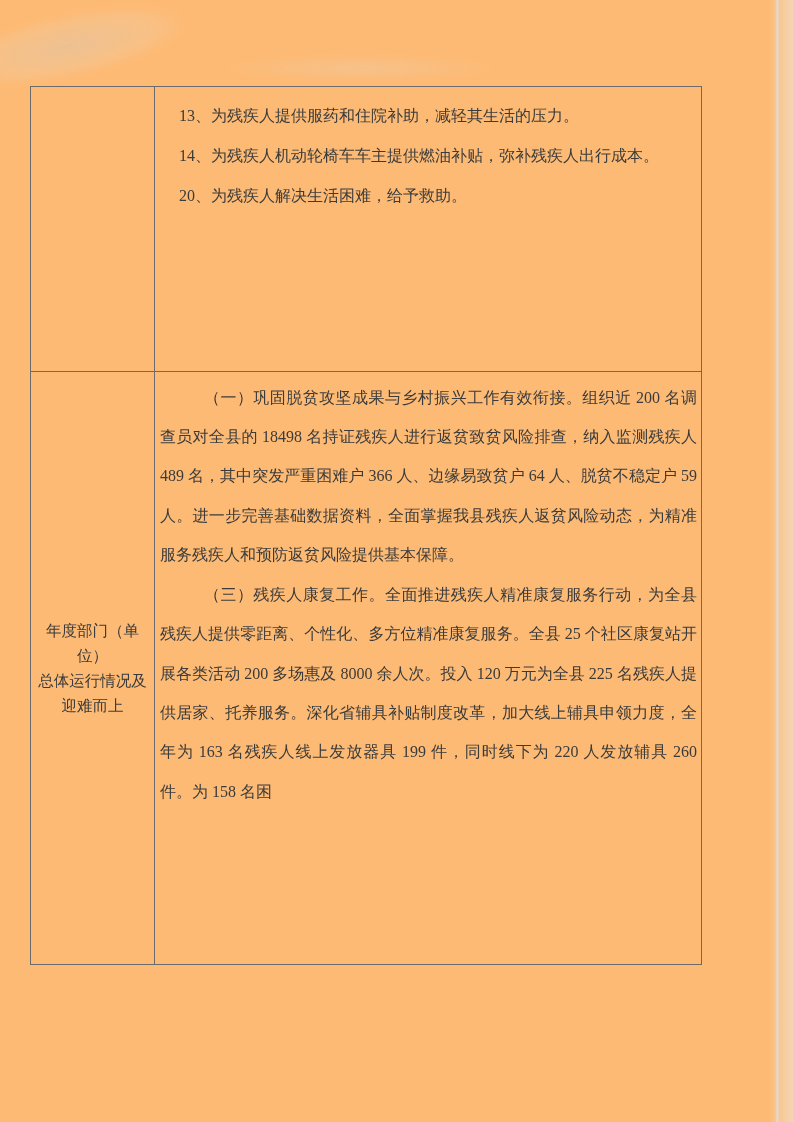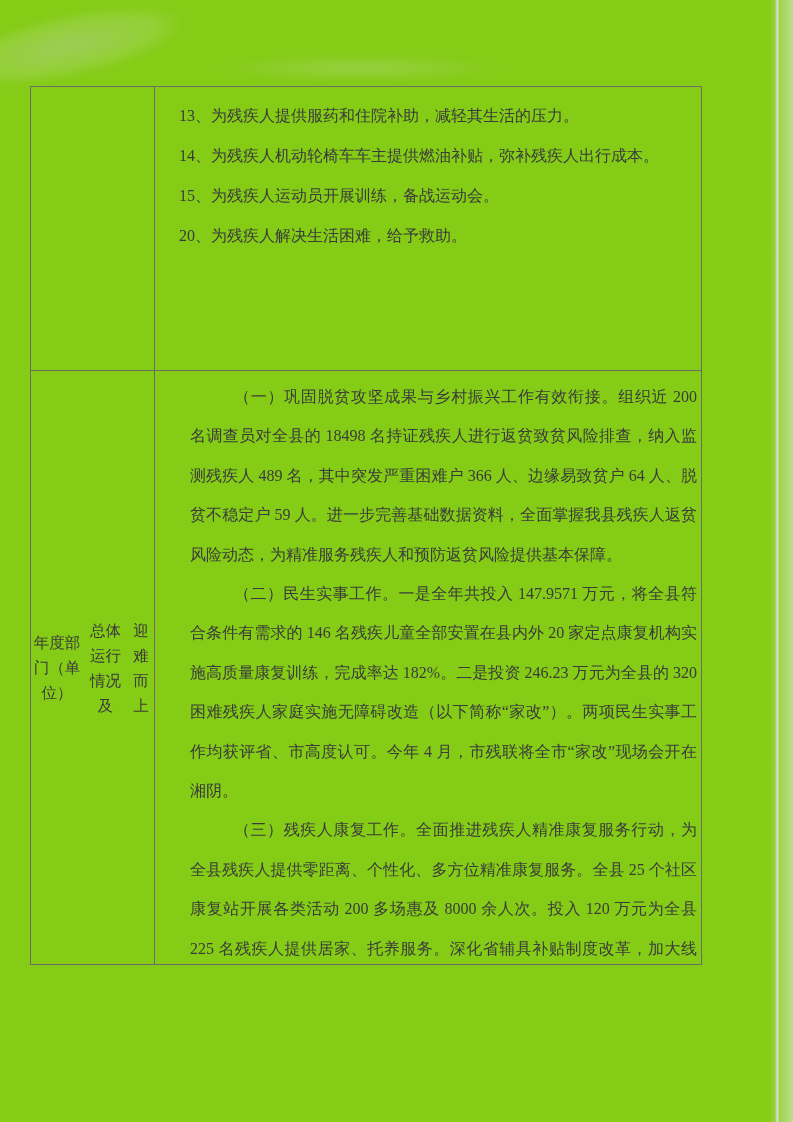--- a/index.html
+++ b/index.html
@@ -5,21 +5,21 @@
   html,body{margin:0;padding:0;}
   body{
     width:793px;height:1122px;
     background:#ffffff;
     font-family:"Liberation Serif","DejaVu Serif",serif;
     position:relative;
     overflow:hidden;
   }
   .page{
     position:absolute;inset:0;
-    background:#84cc16;
+    background:#fdba74;
     padding-left:40px;
   }
   
   .streak-right{
     position:absolute;top:0;left:775px;width:4px;height:1122px;
     background:linear-gradient(to right,rgba(200,200,200,0),#dcdcdc 60%,rgba(220,220,220,.25));
   }
   .streak-right-band{
     position:absolute;top:0;left:768px;width:25px;height:1122px;
     background:linear-gradient(to right,rgba(235,235,235,0),rgba(236,236,236,.55));
@@ -46,68 +46,66 @@
     background:transparent;
     color:#3b3b3b;
   }
   .t-row{display:flex;box-sizing:border-box;}
   .t-row1{height:285px;border-bottom:1px solid #6b6b6b;}
   .t-row2{height:593px;}
   .cell-label{
     width:124px;flex:0 0 124px;
     border-right:1px solid #6b6b6b;
     box-sizing:border-box;
-    display:flex;flex-direction:row;
+    display:flex;flex-direction:column;
     align-items:center;justify-content:center;
     text-align:center;
     font-size:15.5px;line-height:25px;
     overflow:hidden;
   }
   .cell-content{
     flex:1 1 auto;
     box-sizing:border-box;
     overflow:hidden;
     font-size:16px;
     text-align:justify;
   }
   .t-row1 .cell-content{padding:9px 4px 0 5px;line-height:40px;}
   .t-row2 .cell-content{padding:6px 4px 0 5px;line-height:39.4px;}
   .cell-content p{margin:0;}
   .t-row1 .cell-content p{text-indent:19px;}
-  .t-row2 .cell-content p{text-indent:44px;margin-left:30px;}
+  .t-row2 .cell-content p{text-indent:44px;}
 </style>
 </head>
 <body>
 
 <div class="page">
 
   <div class="smudge-topleft"></div>
   <div class="smudge-top"></div>
   <div class="streak-right-band"></div>
   <div class="streak-right"></div>
 
   <div class="doc-table">
 
     <div class="t-row t-row1">
       <div class="cell-label"></div>
       <div class="cell-content">
         <p>13、为残疾人提供服药和住院补助，减轻其生活的压力。</p>
         <p>14、为残疾人机动轮椅车车主提供燃油补贴，弥补残疾人出行成本。</p>
-        <p>15、为残疾人运动员开展训练，备战运动会。</p>
         <p>20、为残疾人解决生活困难，给予救助。</p>
       </div>
     </div>
 
     <div class="t-row t-row2">
       <div class="cell-label">
         <div>年度部门（单位）</div>
         <div>总体运行情况及</div>
         <div>迎难而上</div>
       </div>
       <div class="cell-content">
         <p>（一）巩固脱贫攻坚成果与乡村振兴工作有效衔接。组织近 200 名调查员对全县的 18498 名持证残疾人进行返贫致贫风险排查，纳入监测残疾人 489 名，其中突发严重困难户 366 人、边缘易致贫户 64 人、脱贫不稳定户 59 人。进一步完善基础数据资料，全面掌握我县残疾人返贫风险动态，为精准服务残疾人和预防返贫风险提供基本保障。</p>
-        <p>（二）民生实事工作。一是全年共投入 147.9571 万元，将全县符合条件有需求的 146 名残疾儿童全部安置在县内外 20 家定点康复机构实施高质量康复训练，完成率达 182%。二是投资 246.23 万元为全县的 320 困难残疾人家庭实施无障碍改造（以下简称“家改”）。两项民生实事工作均获评省、市高度认可。今年 4 月，市残联将全市“家改”现场会开在湘阴。</p>
         <p>（三）残疾人康复工作。全面推进残疾人精准康复服务行动，为全县残疾人提供零距离、个性化、多方位精准康复服务。全县 25 个社区康复站开展各类活动 200 多场惠及 8000 余人次。投入 120 万元为全县 225 名残疾人提供居家、托养服务。深化省辅具补贴制度改革，加大线上辅具申领力度，全年为 163 名残疾人线上发放器具 199 件，同时线下为 220 人发放辅具 260 件。为 158 名困</p>
       </div>
     </div>
 
   </div>
 </div>
 
 </body></html>

